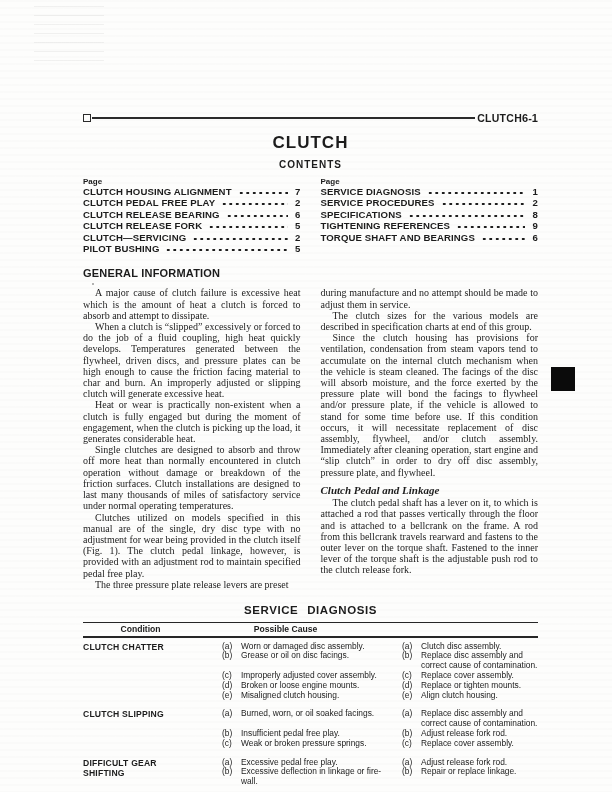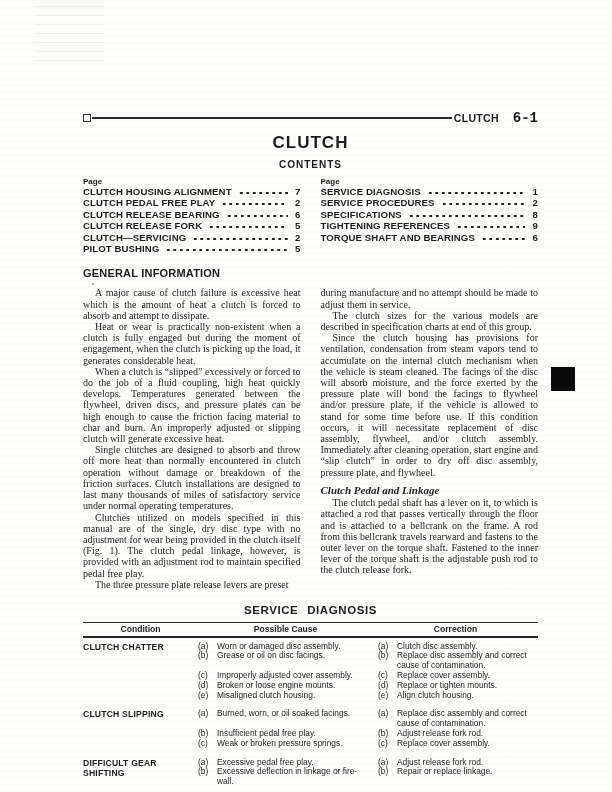--- a/index.html
+++ b/index.html
@@ -19,22 +19,22 @@
 
   
   .run-head{display:flex;align-items:center;height:12px;}
   .run-head .sq{width:6px;height:6px;border:1.3px solid #2a2a2a;flex:none;}
   .run-head .rule{flex:1;height:1.6px;background:#2b2b2b;margin:0 0 0 1px;}
   .run-head .lab{
     font-family:"Liberation Sans",sans-serif;font-weight:bold;
     font-size:10.5px;letter-spacing:.3px;padding-left:2px;
   }
   .run-head .num{
-    font-family:Liberation Mono, monospace;font-weight:bold;
-    font-size:14px;margin-left:14px;
+    font-family:Liberation Sans, sans-serif;font-weight:bold;
+    font-size:11px;
   }
 
   
   .title{
     text-align:center;font-family:"Liberation Sans",sans-serif;font-weight:bold;
     font-size:17px;letter-spacing:1px;margin-top:9px;
   }
   .contents-h{
     text-align:center;font-family:"Liberation Sans",sans-serif;font-weight:bold;
     font-size:10px;letter-spacing:1px;margin-top:6px;
@@ -81,21 +81,21 @@
   }
   .sd-table{margin-top:6px;font-family:"Liberation Sans",sans-serif;}
   .sd-rule{height:1px;background:#262626;}
   .sd-rule.heavy{height:1.7px;}
   .sd-headrow{
     display:grid;grid-template-columns:115px 175px 1fr;
     font-weight:bold;font-size:8.6px;line-height:13px;
   }
   .sd-headrow div{text-align:center;}
   .sd-body{margin-top:4px;font-size:8.4px;line-height:9.8px;}
-  .sd-row{display:grid;grid-template-columns:115px 1fr;margin-bottom:9px;}
+  .sd-row{display:grid;grid-template-columns:115px 1fr;margin-bottom:9px;gap:24px;}
   .sd-cond{font-weight:bold;font-size:8.6px;letter-spacing:.2px;line-height:10px;padding-right:12px;}
   .sd-item{display:grid;grid-template-columns:173px 1fr;column-gap:7px;}
   .pair{display:flex;}
   .pair .lt{flex:none;width:19px;}
   .pair .tx{flex:1;}
 
   
   .thumb-tab{position:absolute;left:551px;top:367px;width:24px;height:24px;background:#0b0b0b;}
   .dot-artifact{position:absolute;left:92px;top:283px;width:2px;height:2px;background:#9a9a9a;border-radius:50%;}
   .streaks{position:absolute;left:34px;top:6px;width:70px;height:60px;pointer-events:none;
@@ -182,42 +182,41 @@
           <span class="leader"></span>
           <span class="pg">6</span>
         </div>
     </div>
   </div>
 
   <div class="gi-head">GENERAL INFORMATION</div>
   <div class="cols">
     <div class="col">
       <p>A major cause of clutch failure is excessive heat which is the amount of heat a clutch is forced to absorb and attempt to dissipate.</p>
+      <p>When a clutch is “slipped” excessively or forced to do the job of a fluid coupling, high heat quickly develops. Temperatures generated between the flywheel, driven discs, and pressure plates can be high enough to cause the friction facing material to char and burn. An improperly adjusted or slipping clutch will generate excessive heat.</p>
       <p>Heat or wear is practically non-existent when a clutch is fully engaged but during the moment of engagement, when the clutch is picking up the load, it generates considerable heat.</p>
-      <p>When a clutch is “slipped” excessively or forced to do the job of a fluid coupling, high heat quickly develops. Temperatures generated between the flywheel, driven discs, and pressure plates can be high enough to cause the friction facing material to char and burn. An improperly adjusted or slipping clutch will generate excessive heat.</p>
       <p>Single clutches are designed to absorb and throw off more heat than normally encountered in clutch operation without damage or breakdown of the friction surfaces. Clutch installations are designed to last many thousands of miles of satisfactory service under normal operating temperatures.</p>
       <p>Clutches utilized on models specified in this manual are of the single, dry disc type with no adjustment for wear being provided in the clutch itself (Fig. 1). The clutch pedal linkage, however, is provided with an adjustment rod to maintain specified pedal free play.</p>
       <p>The three pressure plate release levers are preset</p>
     </div>
     <div class="col">
       <p class="noindent">during manufacture and no attempt should be made to adjust them in service.</p>
       <p>The clutch sizes for the various models are described in specification charts at end of this group.</p>
       <p>Since the clutch housing has provisions for ventilation, condensation from steam vapors tend to accumulate on the internal clutch mechanism when the vehicle is steam cleaned. The facings of the disc will absorb moisture, and the force exerted by the pressure plate will bond the facings to flywheel and/or pressure plate, if the vehicle is allowed to stand for some time before use. If this condition occurs, it will necessitate replacement of disc assembly, flywheel, and/or clutch assembly. Immediately after cleaning operation, start engine and “slip clutch” in order to dry off disc assembly, pressure plate, and flywheel.</p>
       <div class="sub-head">Clutch Pedal and Linkage</div>
       <p>The clutch pedal shaft has a lever on it, to which is attached a rod that passes vertically through the floor and is attached to a bellcrank on the frame. A rod from this bellcrank travels rearward and fastens to the outer lever on the torque shaft. Fastened to the inner lever of the torque shaft is the adjustable push rod to the clutch release fork.</p>
     </div>
   </div>
 
   <div class="sd-title">SERVICE DIAGNOSIS</div>
   <div class="sd-table">
     <div class="sd-rule"></div>
     <div class="sd-headrow">
       <div>Condition</div>
       <div>Possible Cause</div>
-      <div>Correction</div>
     </div>
     <div class="sd-rule heavy"></div>
 
     <div class="sd-body">
 
       <div class="sd-row">
         <div class="sd-cond">CLUTCH CHATTER</div>
         <div class="sd-items">
           <div class="sd-item">
             <div class="pair">

